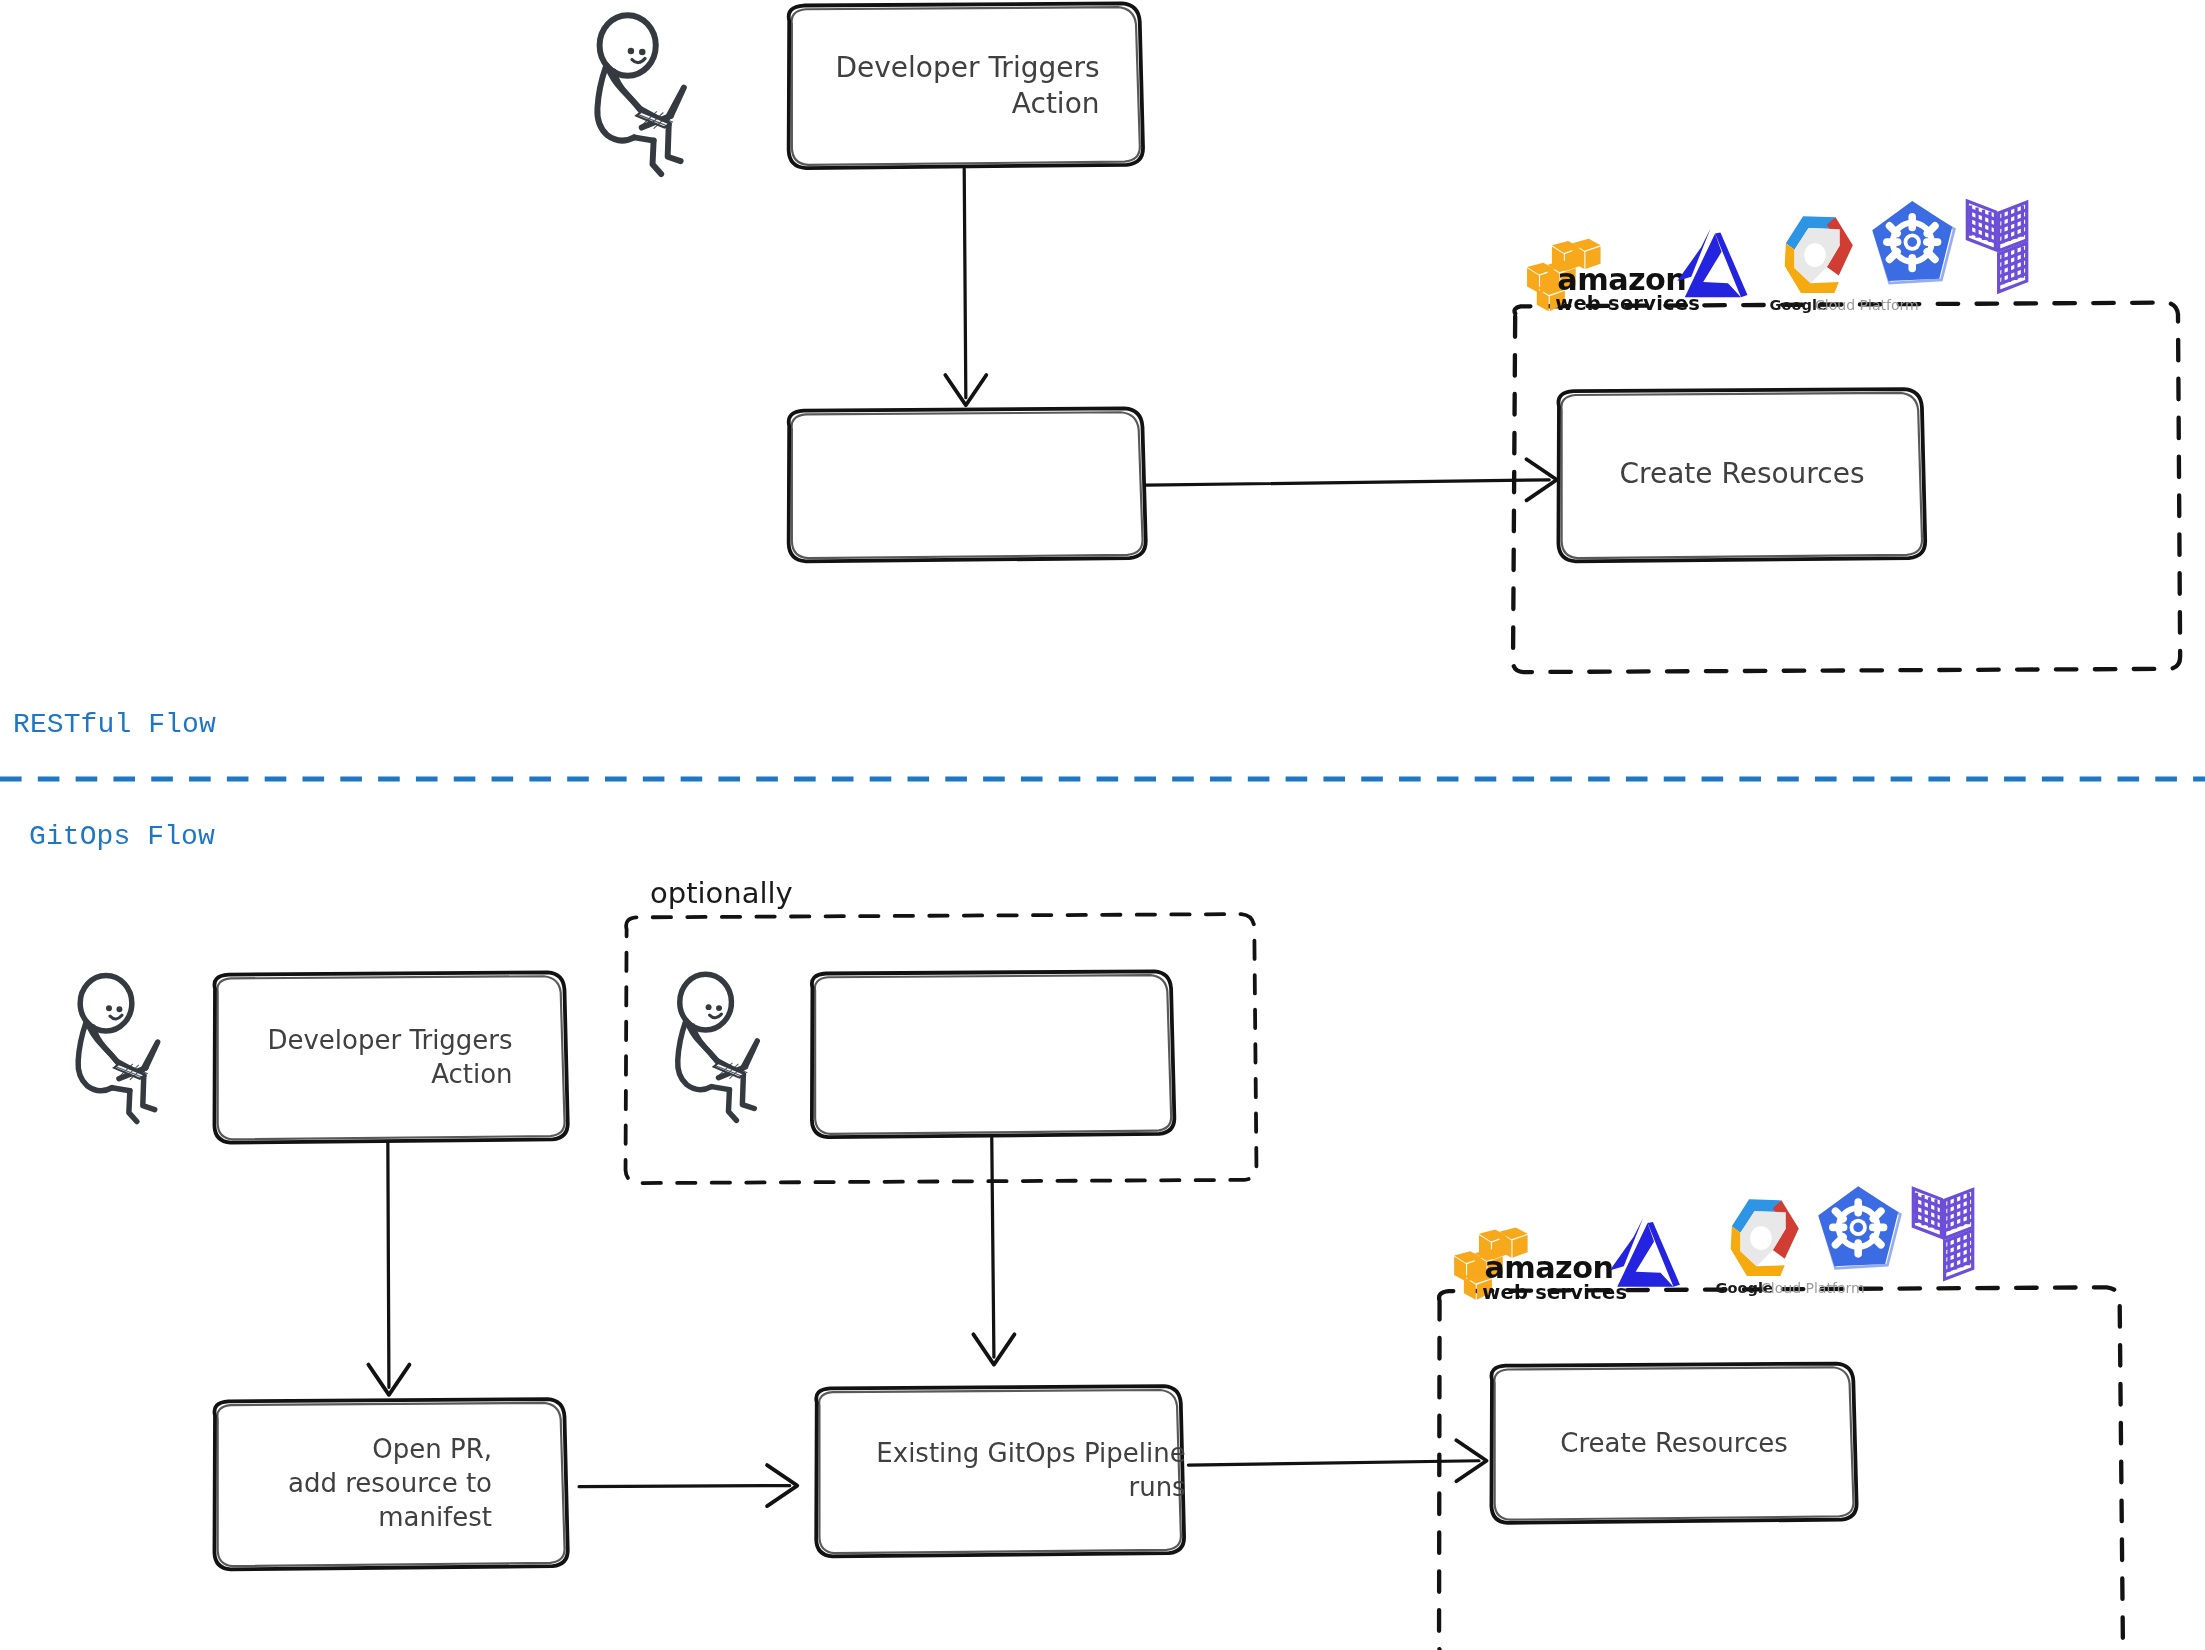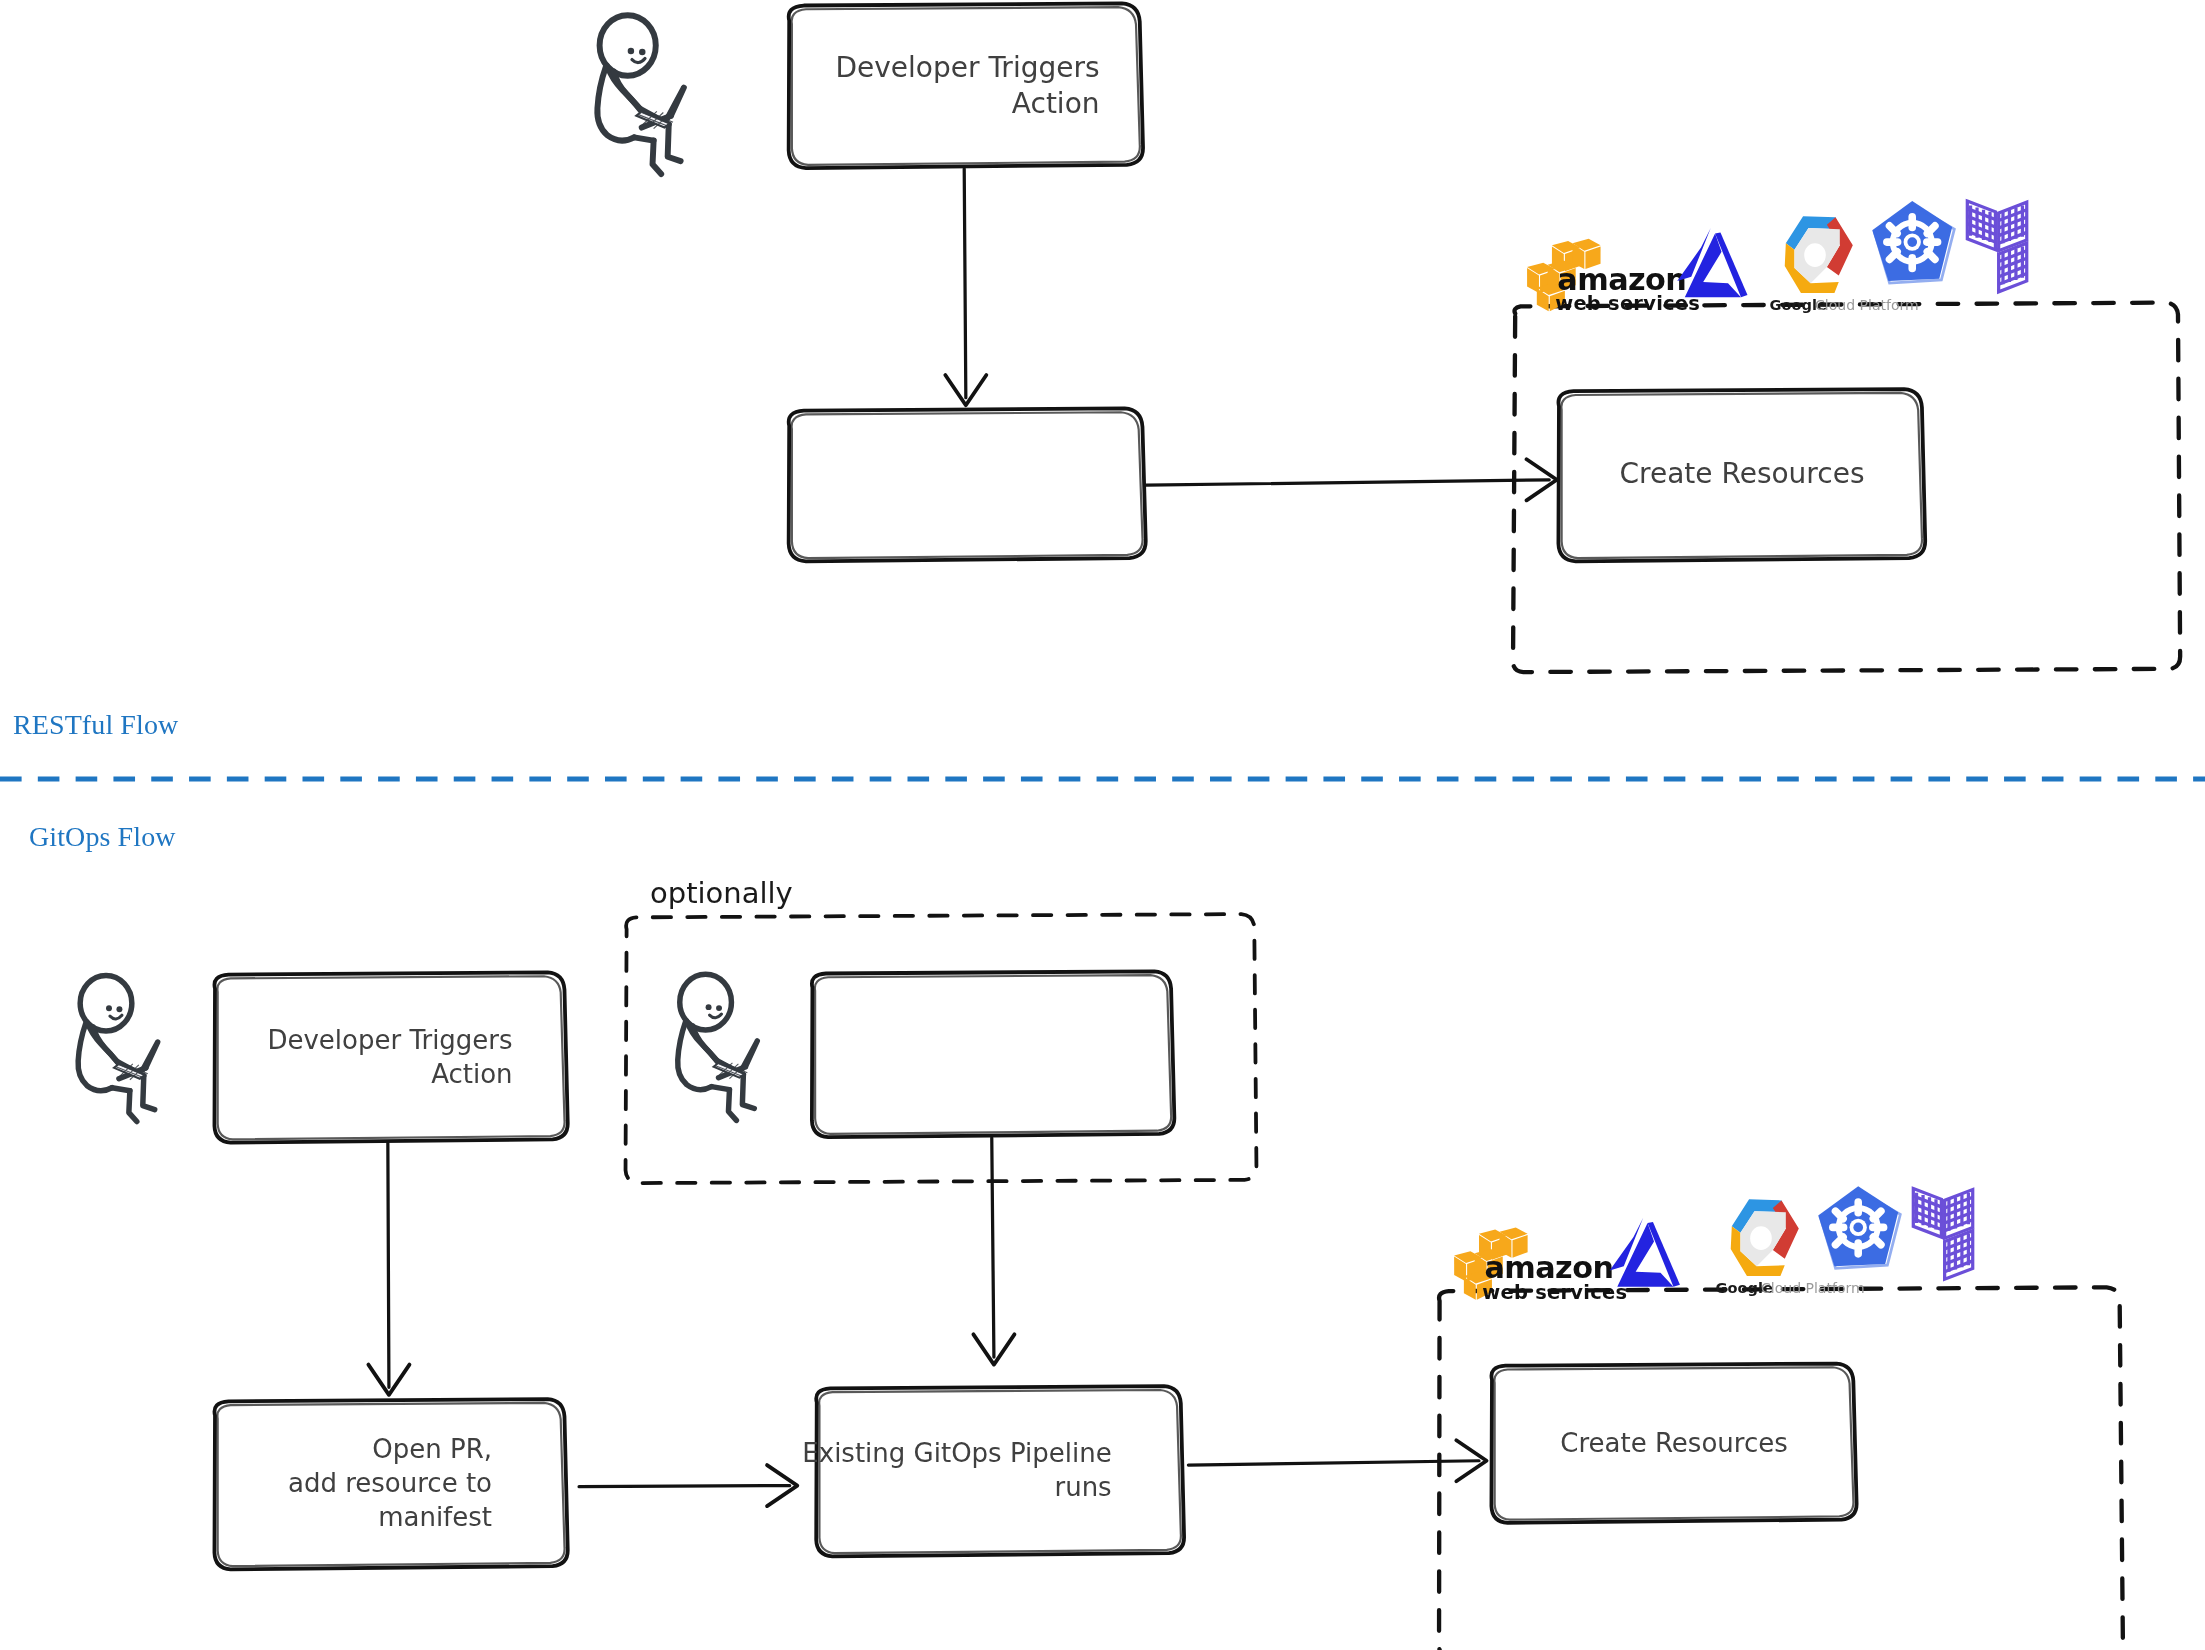--- a/index.html
+++ b/index.html
@@ -32,21 +32,21 @@
     justify-content: center;
     text-align: right;
     color: #404040;
     font-family: "DejaVu Sans", sans-serif;
     line-height: 1.30;
     pointer-events: none;
     white-space: pre-line;
   }
   .section-label {
     position: absolute;
-    font-family: Liberation Serif, serif;
+    font-family: Liberation Mono, monospace;
     font-size: 28px;
     color: #1f76c2;
     letter-spacing: 0.1px;
     white-space: nowrap;
   }
   .group-label {
     position: absolute;
     font-family: "DejaVu Sans", sans-serif;
     font-size: 29px;
     color: #1a1a1a;
@@ -375,19 +375,19 @@
   <div class="group-label" style="left:650px; top:876px;">optionally</div>
 
   <div class="node-text" style="left:214px; top:975px; width:352px; height:166px; font-size:26px;">Developer Triggers
 Action</div>
 
 
   <div class="node-text" style="left:214px; top:1401px; width:352px; height:166px; font-size:26px;">Open PR,
 add resource to
 manifest</div>
 
-  <div class="node-text" style="left:774px; top:1388px; width:366px; height:166px; font-size:26px;">Existing GitOps Pipeline
+  <div class="node-text" style="left:848px; top:1388px; width:366px; height:166px; font-size:26px;">Existing GitOps Pipeline
 runs</div>
 
   <div class="node-text" style="left:1492px; top:1366px; width:364px; height:156px; font-size:26px;">Create Resources</div>
 
 </div>
 
 
 </body></html>

